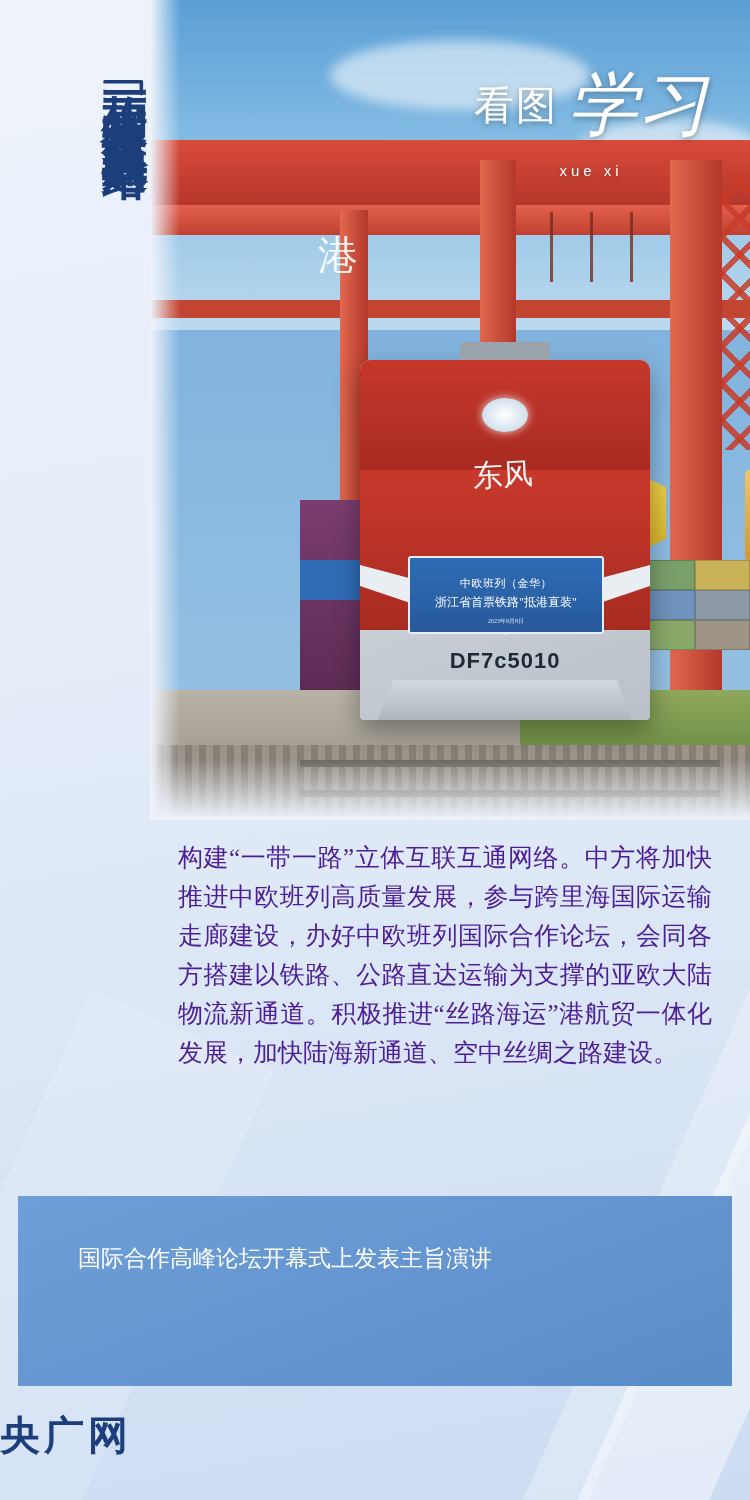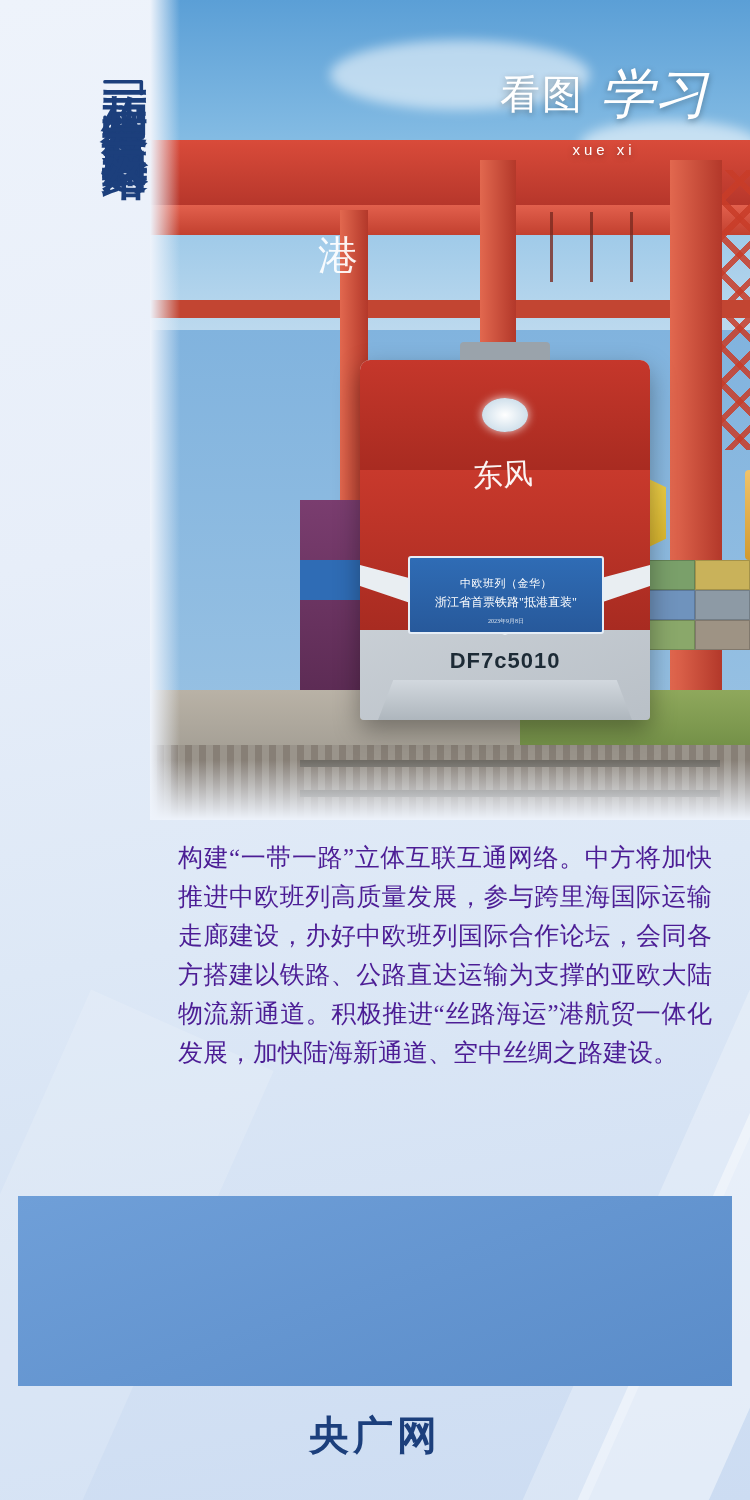--- a/index.html
+++ b/index.html
@@ -194,21 +194,21 @@
   
   .masthead {
     position:absolute; right:42px; top:58px; text-align:center; color:#fff;
     text-shadow: 0 2px 6px rgba(0,0,0,.35);
   }
   .masthead .kan {
     font-size:40px; letter-spacing:2px; display:inline-block; vertical-align:middle;
     font-family:"Liberation Serif",serif;
   }
   .masthead .xuexi {
-    font-size:54px; display:inline-block; vertical-align:middle; margin-left:12px;
+    font-size:70px; display:inline-block; vertical-align:middle; margin-left:6px;
     font-family:"Liberation Serif",serif; font-style:italic;
   }
   .masthead .pinyin {
     font-size:15px; letter-spacing:4px; margin-top:10px;
     font-family:"Liberation Sans",sans-serif;
   }
 
   
   .vtitle {
     position:absolute; left:40px; top:58px; width:110px;
@@ -236,21 +236,21 @@
     position:absolute; left:18px; top:1196px; width:714px; height:190px;
     background: linear-gradient(160deg,#6f9fd8,#5a8cc9);
     color:#fff;
     padding:44px 46px 0 60px;
     font-size:23px; line-height:1.62;
     font-family:"Liberation Serif",serif;
   }
 
   
   .footer {
-    position:absolute; left:0; top:1408px; width:100%; text-align:center;
+    position:absolute; left:0; top:1408px; width:100%; 
   }
   .footer .logo {
     display:inline-block; color:#1c3f7c; font-size:40px; font-weight:bold;
     letter-spacing:4px; font-family:"Liberation Serif",serif;
   }
 </style>
 </head>
 <body>
 
 <div class="bg-deco">
@@ -332,17 +332,18 @@
     <span class="xuexi">学习</span>
   </div>
   <div class="pinyin">xue xi</div>
 </div>
 
 <div class="vtitle">构建「一带一路」立体互联互通网络</div>
 
 <div class="body-text">构建“一带一路”立体互联互通网络。中方将加快推进中欧班列高质量发展，参与跨里海国际运输走廊建设，办好中欧班列国际合作论坛，会同各方搭建以铁路、公路直达运输为支撑的亚欧大陆物流新通道。积极推进“丝路海运”港航贸一体化发展，加快陆海新通道、空中丝绸之路建设。</div>
 
 <div class="source-box">
+  <div>国际合作高峰论坛开幕式上发表主旨演讲</div>
 </div>
 
 <div class="footer">
   <span class="logo">央广网</span>
 </div>
 
 </body></html>

